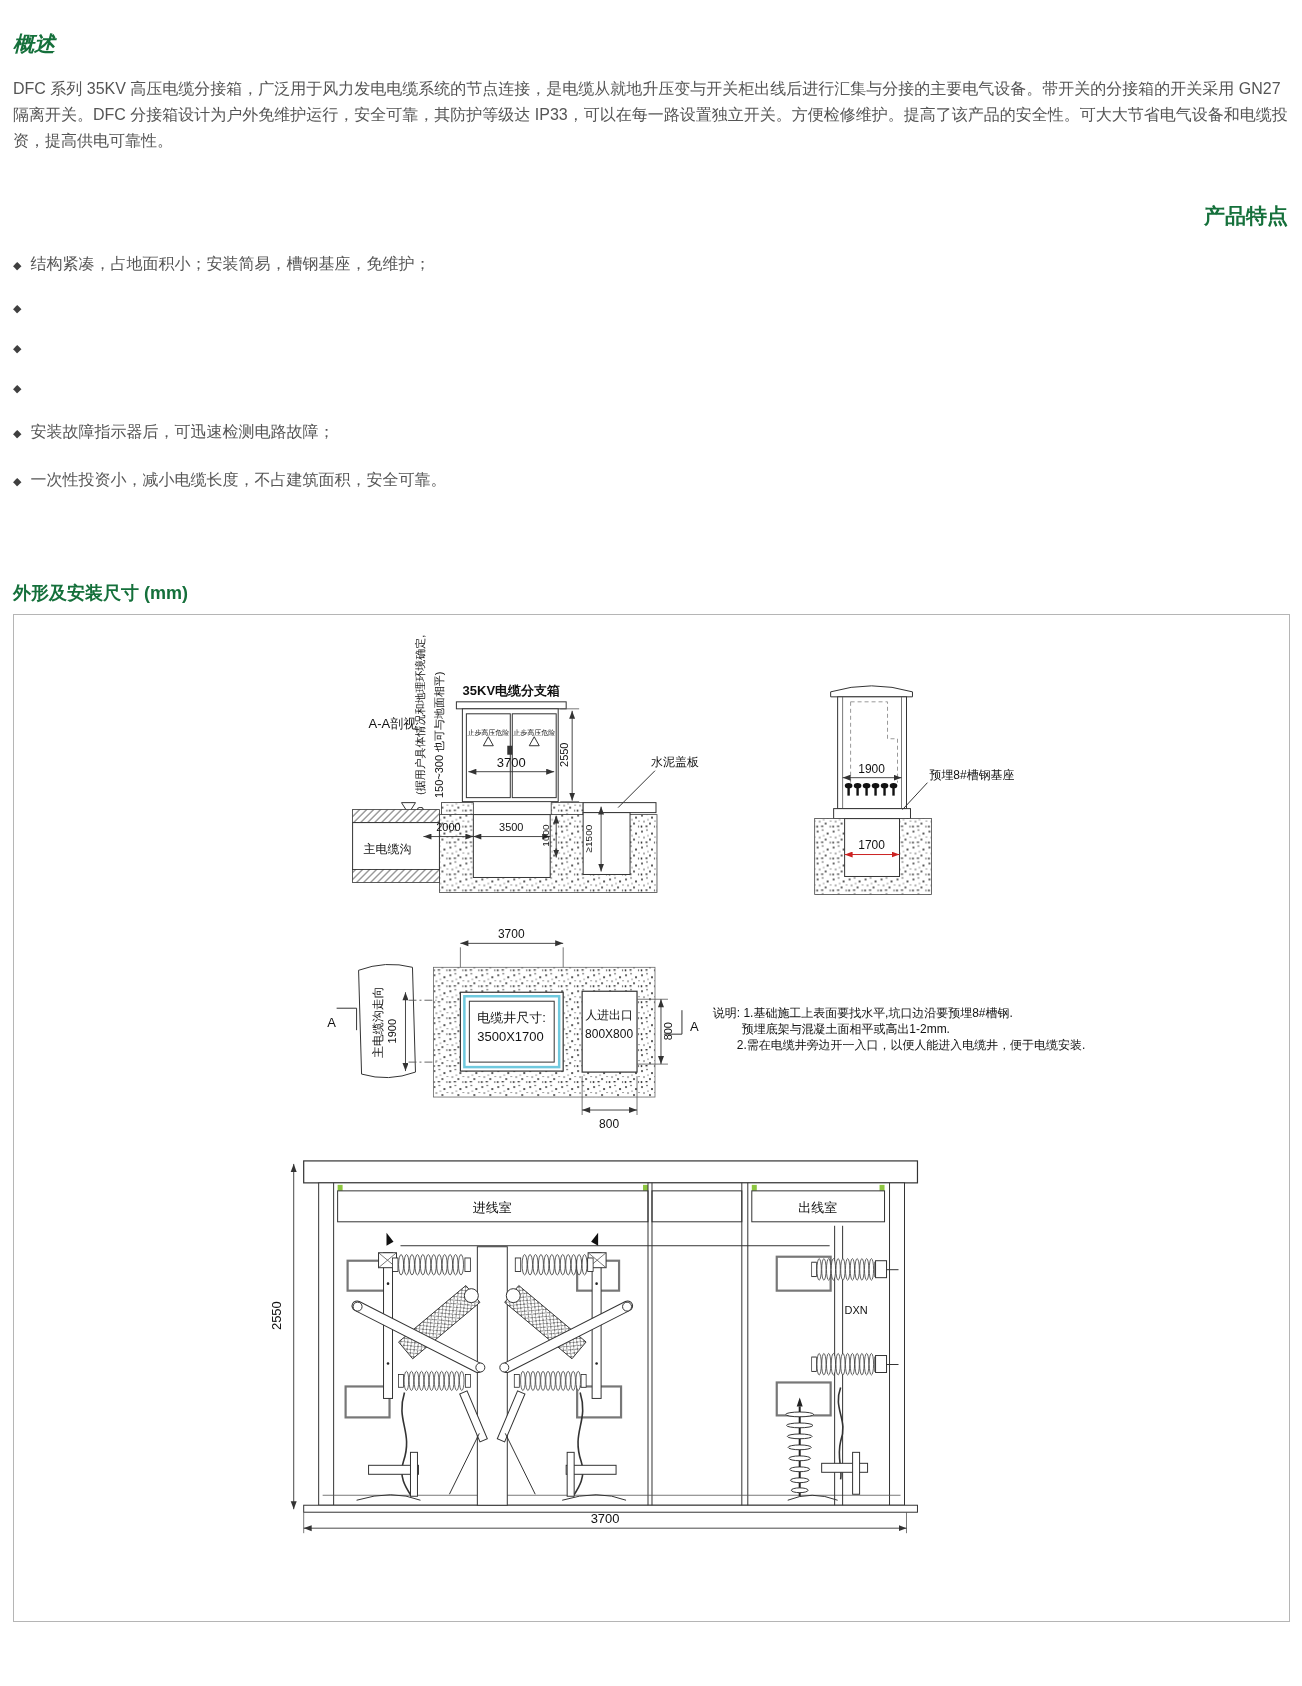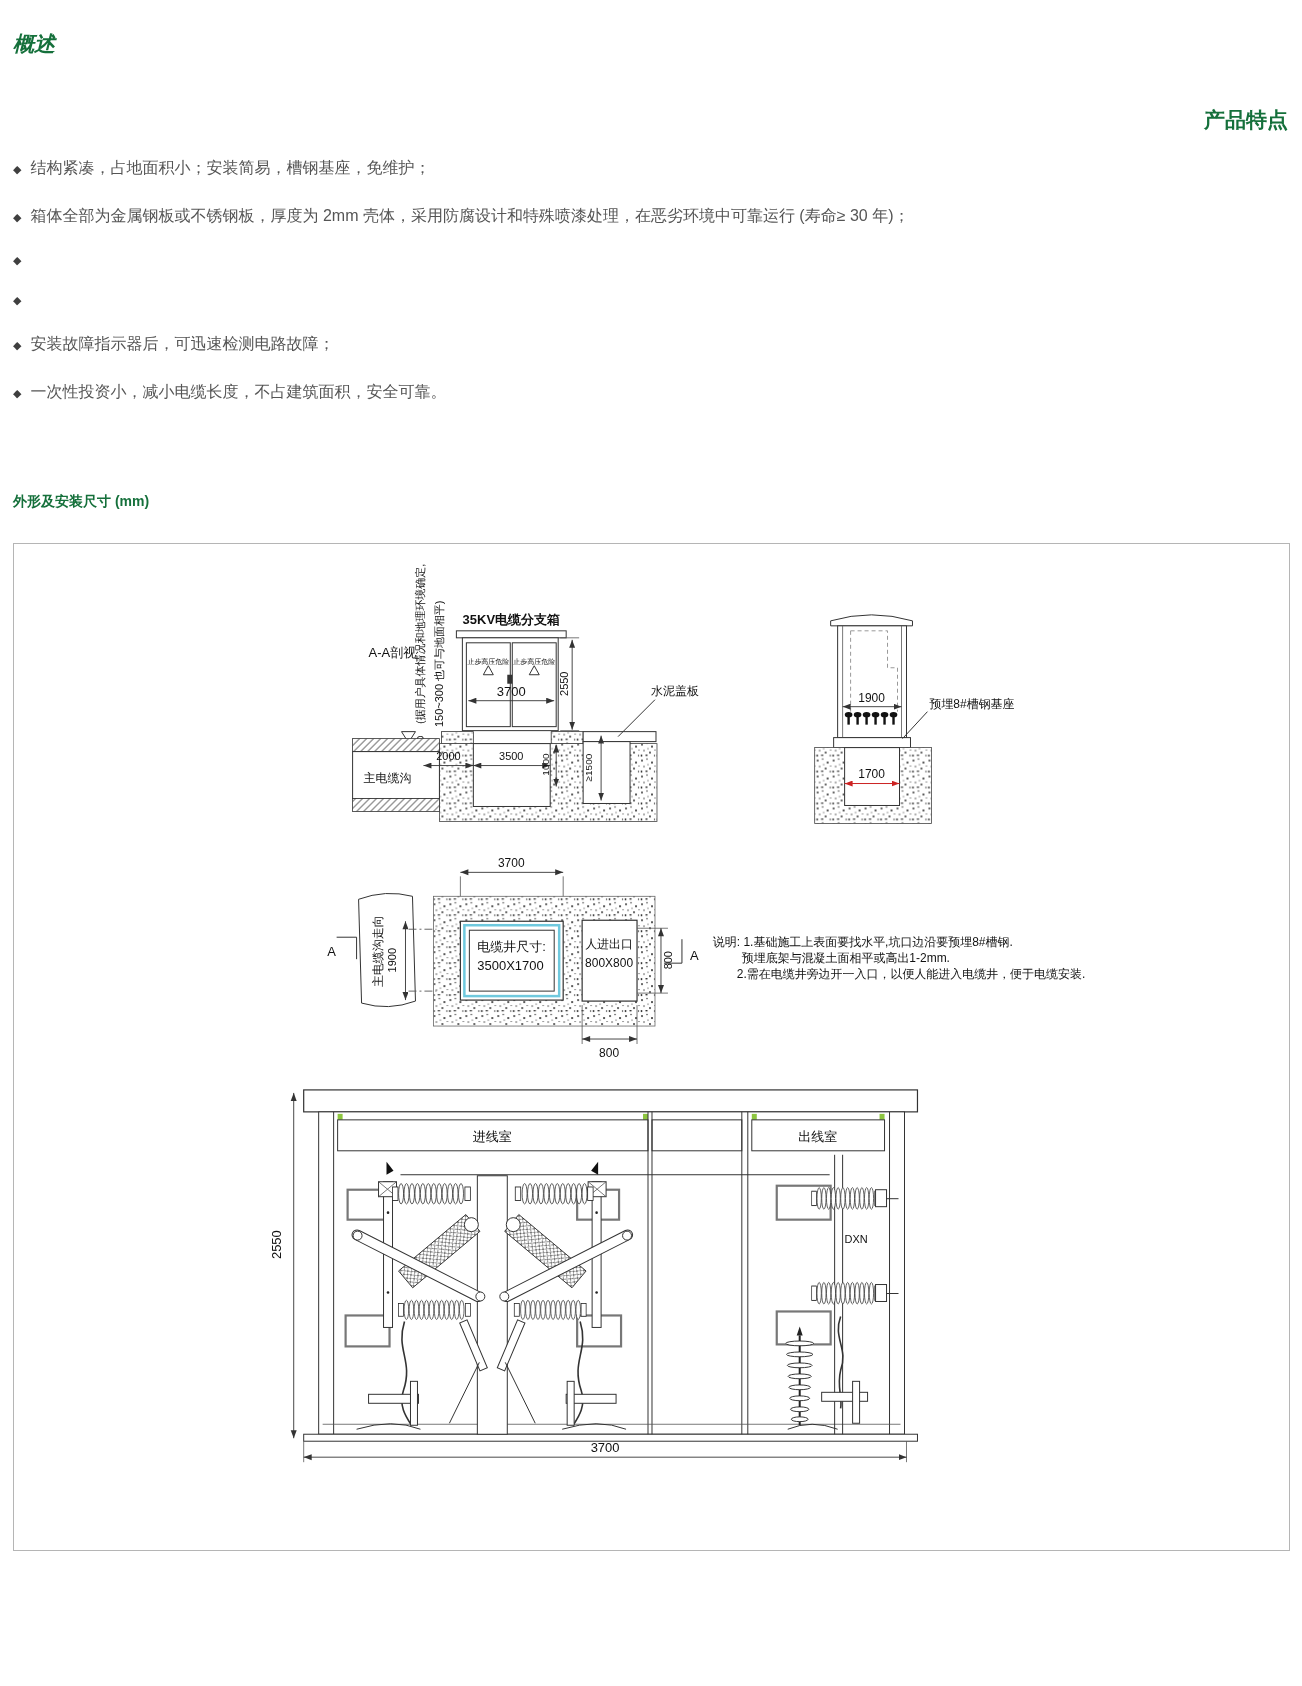--- a/index.html
+++ b/index.html
@@ -5,21 +5,21 @@
   html,body{margin:0;padding:0;background:#ffffff;}
   body{width:1302px;font-family:"Liberation Sans","DejaVu Sans",sans-serif;color:#555;}
   .content{padding:0 14px 0 13px;}
   h2{color:#15703b;font-weight:bold;margin:0;}
   .h-overview{font-size:21px;margin-top:30px;font-style:italic;}
   .para{font-size:16px;line-height:26px;color:#555;margin:18px 0 0;}
   .h-features{font-size:21px;margin-top:48px;text-align:right;}
   ul.features{list-style:none;margin:24px 0 0;padding:0;}
   ul.features li{font-size:16px;color:#555;margin-bottom:27px;display:flex;align-items:baseline;}
   ul.features .bullet{font-size:11px;color:#3f3f3f;margin-right:9px;flex:0 0 auto;}
-  .h-dims{font-size:14px;margin-top:90px;margin-bottom:32px;}
+  .h-dims{font-size:18px;margin-top:90px;margin-bottom:9px;}
   .diagram-box{margin:0 13px 14px;width:1275px;height:1006px;border:1px solid #b5b5b5;background:#fff;}
   .diagram-box svg{display:block;width:100%;height:100%;}
 
   
   .t7{font-size:7px;fill:#111;}
   .t10{font-size:10px;fill:#111;}
   .t11{font-size:11px;fill:#111;}
   .t12{font-size:12px;fill:#111;}
   .t13{font-size:13px;fill:#111;}
   .t13b{font-size:13px;font-weight:bold;fill:#111;}
@@ -31,30 +31,30 @@
   .vent{fill:#fff;stroke:#777;stroke-width:2.2;}
   .dim{stroke:#333;stroke-width:0.9;fill:none;}
   .dash{stroke:#999;stroke-width:1;stroke-dasharray:4 3;fill:none;}
   .dashdot{stroke:#555;stroke-width:0.9;stroke-dasharray:8 3 2 3;fill:none;}
 </style>
 </head>
 <body>
 
 <div class="content">
   <h2 class="h-overview">概述</h2>
+  <p class="para">DFC 系列 35KV 高压电缆分接箱，广泛用于风力发电电缆系统的节点连接，是电缆从就地升压变与开关柜出线后进行汇集与分接的主要电气设备。带开关的分接箱的开关采用 GN27 隔离开关。DFC 分接箱设计为户外免维护运行，安全可靠，其防护等级达 IP33，可以在每一路设置独立开关。方便检修维护。提高了该产品的安全性。可大大节省电气设备和电缆投资，提高供电可靠性。</p>
 
   <h2 class="h-features">产品特点</h2>
   <ul class="features">
     <li>
         <span class="bullet">◆</span>
         <span>结构紧凑，占地面积小；安装简易，槽钢基座，免维护；</span>
       </li>
     <li>
         <span class="bullet">◆</span>
-        <span>箱体全部为金属钢板或不锈钢板，厚度为 2mm 壳体，采用防腐设计和特殊喷漆处理，在恶劣环境中可靠运行 (寿命≥ 30 年)；</span>
       </li>
     <li>
         <span class="bullet">◆</span>
       </li>
     <li>
         <span class="bullet">◆</span>
       </li>
     <li>
         <span class="bullet">◆</span>
         <span>安装故障指示器后，可迅速检测电路故障；</span>

